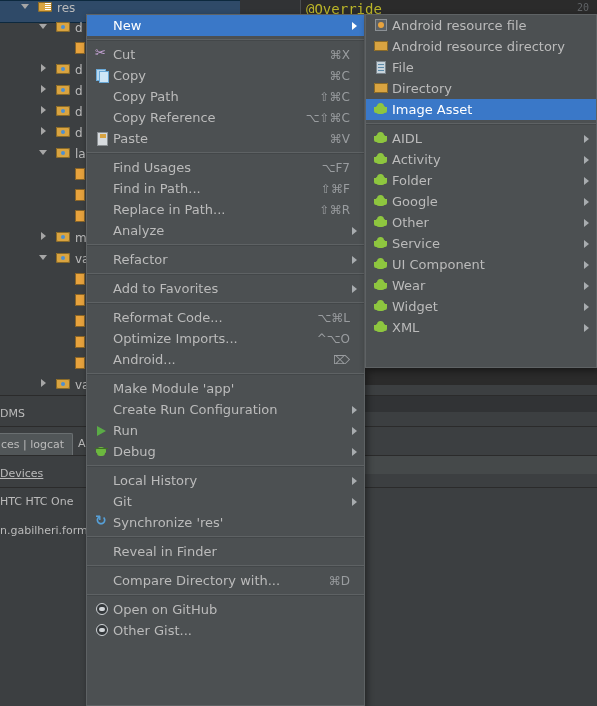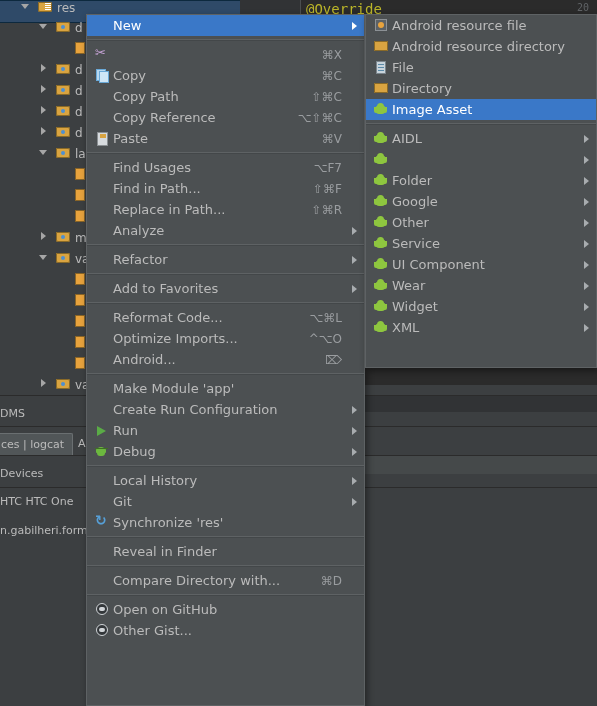--- a/index.html
+++ b/index.html
@@ -171,21 +171,21 @@
   }
   #sub-menu {
     left: 365px; top: 14px; width: 232px; height: 354px;
   }
   .mi {
     position: relative;
     height: 21px;
     display: flex; align-items: center;
     font-size: 13px;
     color: #bbbbbb;
-    padding: 0 12px 0 6px;
+    padding: 0 4px 0 6px;
     white-space: nowrap;
     box-sizing: border-box;
   }
   .mi.highlight {
     background: #3a78c8;
     color: #ffffff;
   }
   .mi-icon {
     width: 20px; height: 16px; flex: 0 0 auto;
     position: relative;
@@ -456,35 +456,36 @@
 
   <div class="bottom-panel">
     <div class="bp-divider" style="top:0;"></div>
     <div class="bp-area-dark" style="left:240px; top:1px; width:357px; height:16px;"></div>
     <div class="bp-title" style="left:0; top:12px;">DMS</div>
     <div class="bp-divider" style="top:31px;"></div>
     <div class="bp-tab active" style="left:-8px; top:38px;">ces | logcat</div>
     <div class="bp-tab" style="left:70px; top:38px;">AD</div>
     <div class="bp-divider" style="top:60px;"></div>
     <div class="bp-area" style="left:240px; top:61px; width:357px; height:18px;"></div>
-    <div class="bp-text" style="left:0; top:72px;">Devices</div>
+    <div class="bp-text" style="left:0; top:72px;text-decoration:underline;">Devices</div>
     <div class="bp-divider" style="top:92px;"></div>
     <div class="bp-text" style="left:0; top:100px;">HTC HTC One</div>
     <div class="bp-text" style="left:0; top:129px;">n.gabilheri.form</div>
   </div>
 
   <div class="menu" id="main-menu">
       <div class="mi highlight">
         <span class="mi-icon"></span>
         <span class="mi-label">New</span>
         <span class="mi-arrow"></span>
       </div>
       <div class="msep"></div>
       <div class="mi">
         <span class="mi-icon ic-scissors"></span>
+        <span class="mi-label">Cut</span>
         <span class="mi-accel">⌘X</span>
       </div>
       <div class="mi">
         <span class="mi-icon ic-copy"></span>
         <span class="mi-label">Copy</span>
         <span class="mi-accel">⌘C</span>
       </div>
       <div class="mi">
         <span class="mi-icon"></span>
         <span class="mi-label">Copy Path</span>
@@ -628,20 +629,21 @@
         <span class="mi-label">Image Asset</span>
       </div>
       <div class="msep"></div>
       <div class="mi">
         <span class="mi-icon ic-android"></span>
         <span class="mi-label">AIDL</span>
         <span class="mi-arrow"></span>
       </div>
       <div class="mi">
         <span class="mi-icon ic-android"></span>
+        <span class="mi-label">Activity</span>
         <span class="mi-arrow"></span>
       </div>
       <div class="mi">
         <span class="mi-icon ic-android"></span>
         <span class="mi-label">Folder</span>
         <span class="mi-arrow"></span>
       </div>
       <div class="mi">
         <span class="mi-icon ic-android"></span>
         <span class="mi-label">Google</span>

